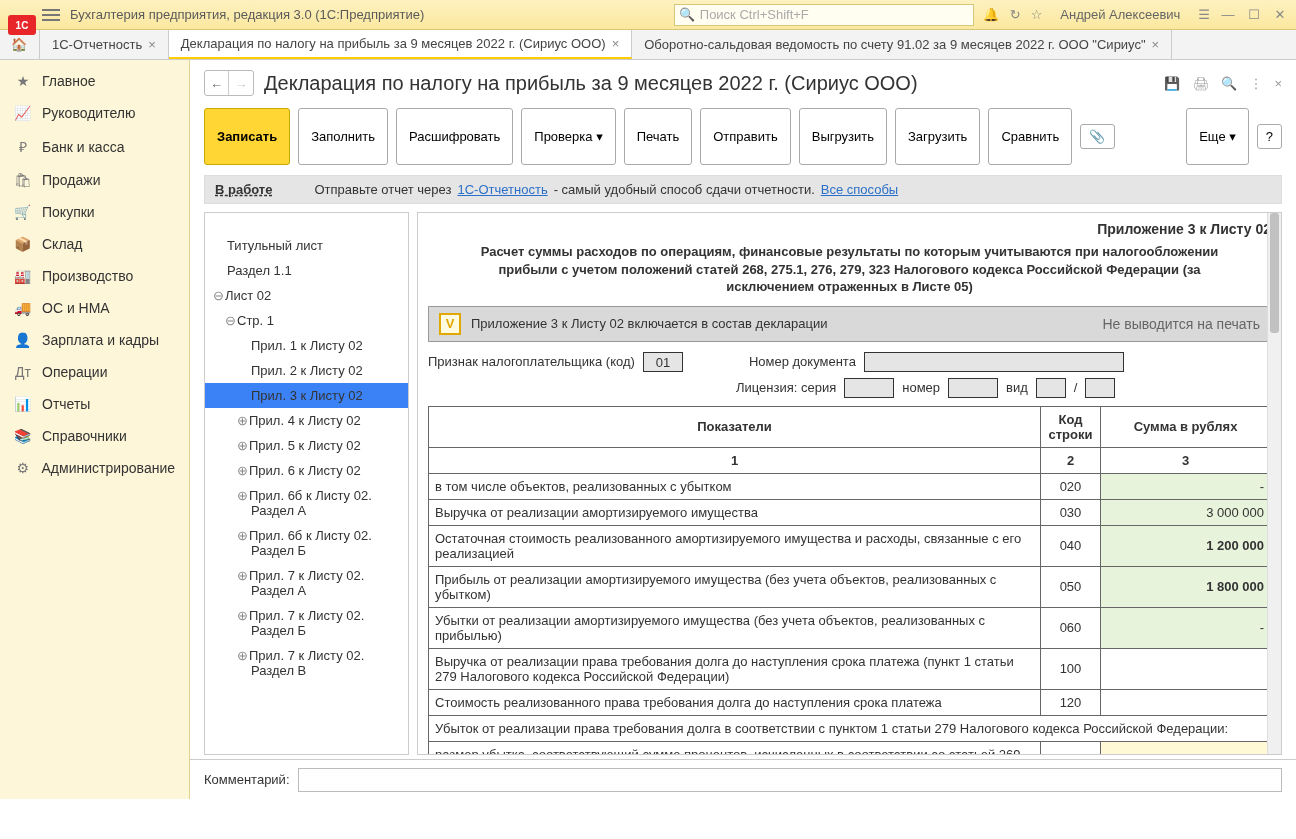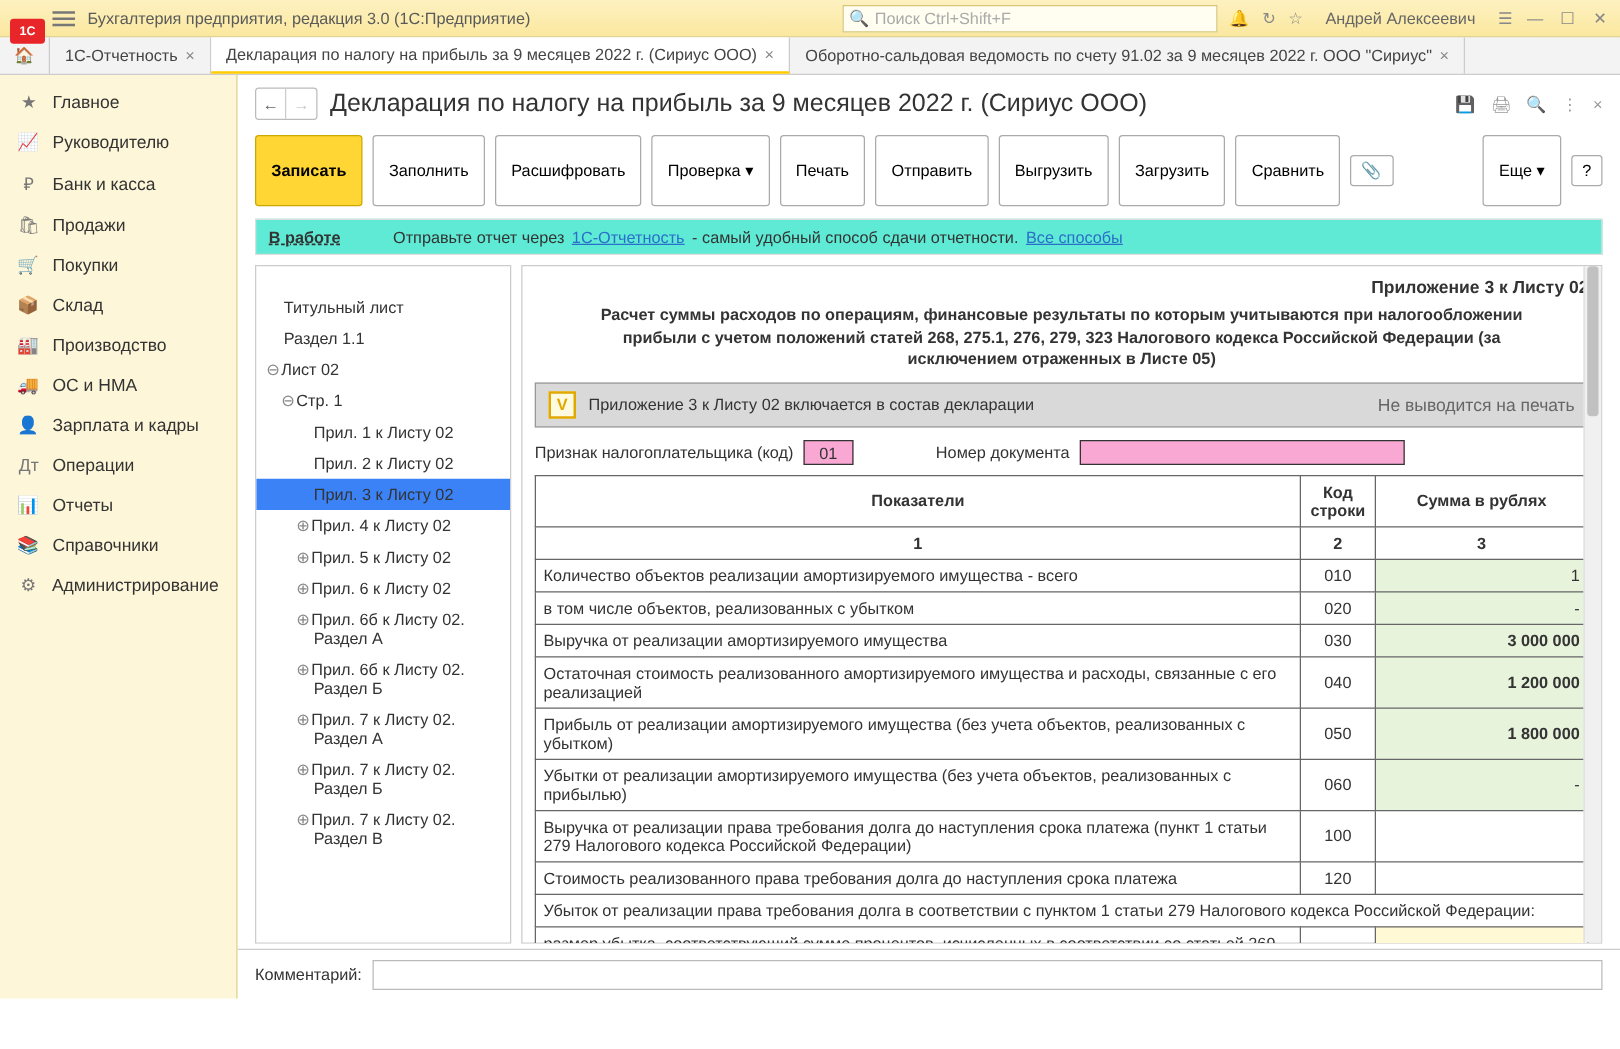--- a/index.html
+++ b/index.html
@@ -28,37 +28,37 @@
 .navbtns { display:flex; border:1px solid #bbb; border-radius:3px; }
 .navbtn { width:24px; height:24px; display:flex; align-items:center; justify-content:center; color:#666; cursor:pointer; }
 .navbtn:first-child{border-right:1px solid #ccc;}
 .doc-title { font-size:20px; color:#333; flex:1; }
 .doc-head-icons { display:flex; align-items:center; gap:12px; color:#999; }
 .toolbar { padding:4px 14px 10px; display:flex; align-items:center; gap:8px; }
 .btn { border:1px solid #aaa; background:#fff; padding:20px 12px; border-radius:3px; cursor:pointer; font-size:13px; }
 .btn.primary { background:#ffd633; border-color:#c9a800; font-weight:bold; }
 .btn.icon { padding:4px 8px; }
 .spacer { flex:1; }
-.status-bar { background:#5eead4; border:1px solid #ddd; margin:0 14px 8px; padding:6px 10px; display:flex; align-items:center; gap:6px; font-size:13px; }
+.status-bar { background:#e5e5e5; border:1px solid #ddd; margin:0 14px 8px; padding:6px 10px; display:flex; align-items:center; gap:6px; font-size:13px; }
 .status-link { text-decoration: underline dashed; color:#333; cursor:pointer; font-weight:bold; }
 .link { color:#2a6fc9; text-decoration:underline; cursor:pointer; }
 .doc-body { flex:1; display:flex; margin:0 14px 4px; gap:8px; overflow:hidden; }
 .tree { width:205px; border:1px solid #ccc; overflow-y:auto; padding:20px 0; font-size:13px; }
 .tree-item { padding:5px 8px 5px 22px; cursor:pointer; }
 .tree-item.l1{padding-left:22px;} .tree-item.l2{padding-left:34px;} .tree-item.l3{padding-left:46px;}
 .tree-item.selected { background:#3b82f6; }
 .tree-item .togg { display:inline-block; width:12px; color:#888; margin-left:-14px; }
 .form-area { flex:1; border:1px solid #ccc; overflow-y:auto; padding:8px 10px; position:relative; font-size:13px; }
 .form-title-r { text-align:right; font-weight:bold; margin-bottom:6px; font-size:14px; }
 .form-subtitle { text-align:center; font-weight:bold; font-size:13px; margin:0 30px 10px; line-height:1.35;}
 .incl-box { border:1px solid #999; background:#d9d9d9; padding:6px 10px; display:flex; align-items:center; gap:10px; margin-bottom:10px; }
 .chk { width:22px; height:22px; border:2px solid #e0a800; background:#fffbe0; display:flex; align-items:center; justify-content:center; color:#e0a800; font-weight:bold;}
 .noprint { margin-left:auto; font-size:14px; color:#666; }
 .field-row { display:flex; align-items:center; gap:8px; margin:6px 0; font-size:13px; }
-.inpbox { border:1px solid #333; padding:2px 5px; min-width:30px; text-align:center; background:#f9a8d4; height:20px;}
+.inpbox { border:1px solid #333; padding:2px 5px; min-width:30px; text-align:center; background:#e5e5e5; height:20px;}
 .ftable { width:100%; border-collapse:collapse; margin-top:8px; }
 .ftable th, .ftable td { border:1px solid #666; padding:5px 6px; font-size:13px; }
 .ftable th { font-weight:bold; text-align:center; }
 .col-code { width:60px; text-align:center; }
 .col-sum { width:170px; text-align:right; }
 .cell-g { background:#e8f3dc; }
 .cell-y { background:#fff9d6; }
 .footer { height:40px; border-top:1px solid #ccc; padding:6px 14px; display:flex; align-items:center; gap:8px; }
 .comment-input { flex:1; border:1px solid #bbb; height:24px; padding:0 6px; }
 .scrollbar-right { position:absolute; right:0; top:0; bottom:0; width:14px; background:#f0f0f0; border-left:1px solid #ddd;}
@@ -231,49 +231,55 @@
           <span>Приложение 3 к Листу 02 включается в состав декларации</span>
           <span class="noprint">Не выводится на печать</span>
         </div>
         <div class="field-row">
           <span>Признак налогоплательщика (код)</span>
           <span class="inpbox" style="width:40px;">01</span>
           <span style="width:50px;"></span>
           <span>Номер документа</span>
           <span class="inpbox" style="width:260px;"></span>
         </div>
+        <div class="field-row">
+          <span style="width:300px;"></span>
+          <span>Лицензия:  серия</span>
+          <span class="inpbox" style="width:50px;"></span>
+          <span>номер</span>
+          <span class="inpbox" style="width:50px;"></span>
+          <span>вид</span>
+          <span class="inpbox" style="width:26px;"></span>
+          <span>/</span>
+          <span class="inpbox" style="width:26px;"></span>
+        </div>
 
         <table class="ftable">
           <tbody>
               <tr>
             <th>Показатели</th>
             <th class="col-code">Код строки</th>
             <th class="col-sum">Сумма в рублях</th>
           </tr>
           <tr>
             <th>1</th>
             <th>2</th>
             <th>3</th>
           </tr>
           </tbody>
             <tbody id="rows-body">
               <tr>
-                <td>Количество объектов реализации амортизируемого имущества - всего</td>
-                <td class="col-code">010</td>
-                <td class="col-sum cell-g">1</td>
-              </tr>
-              <tr>
                 <td>   в том числе объектов, реализованных с убытком</td>
                 <td class="col-code">020</td>
                 <td class="col-sum cell-g">-</td>
               </tr>
               <tr>
                 <td>Выручка от реализации амортизируемого имущества</td>
                 <td class="col-code">030</td>
-                <td class="col-sum cell-g" style="font-weight: bold;">3 000 000</td>
+                <td class="col-sum cell-g" style="font-weight: normal;">3 000 000</td>
               </tr>
               <tr>
                 <td>Остаточная стоимость реализованного амортизируемого имущества и расходы, связанные с его реализацией</td>
                 <td class="col-code">040</td>
                 <td class="col-sum cell-g" style="font-weight: bold;">1 200 000</td>
               </tr>
               <tr>
                 <td>Прибыль от реализации амортизируемого имущества (без учета объектов, реализованных с убытком)</td>
                 <td class="col-code">050</td>
                 <td class="col-sum cell-g" style="font-weight: bold;">1 800 000</td>

